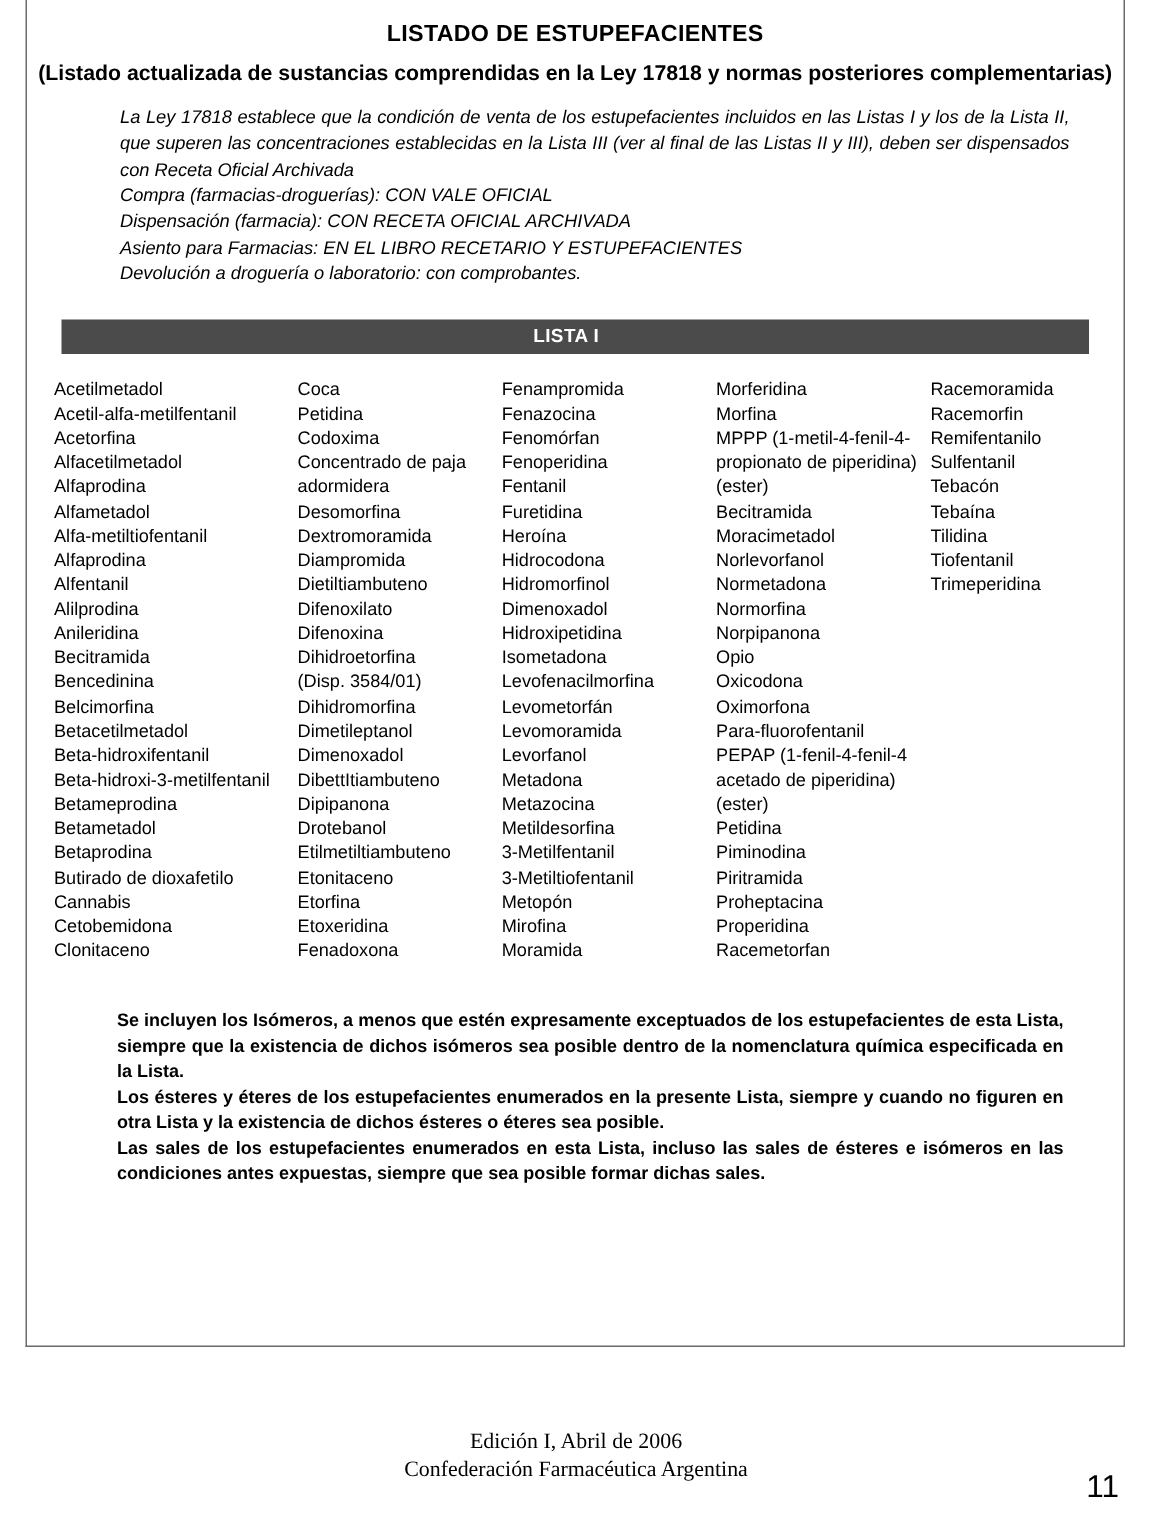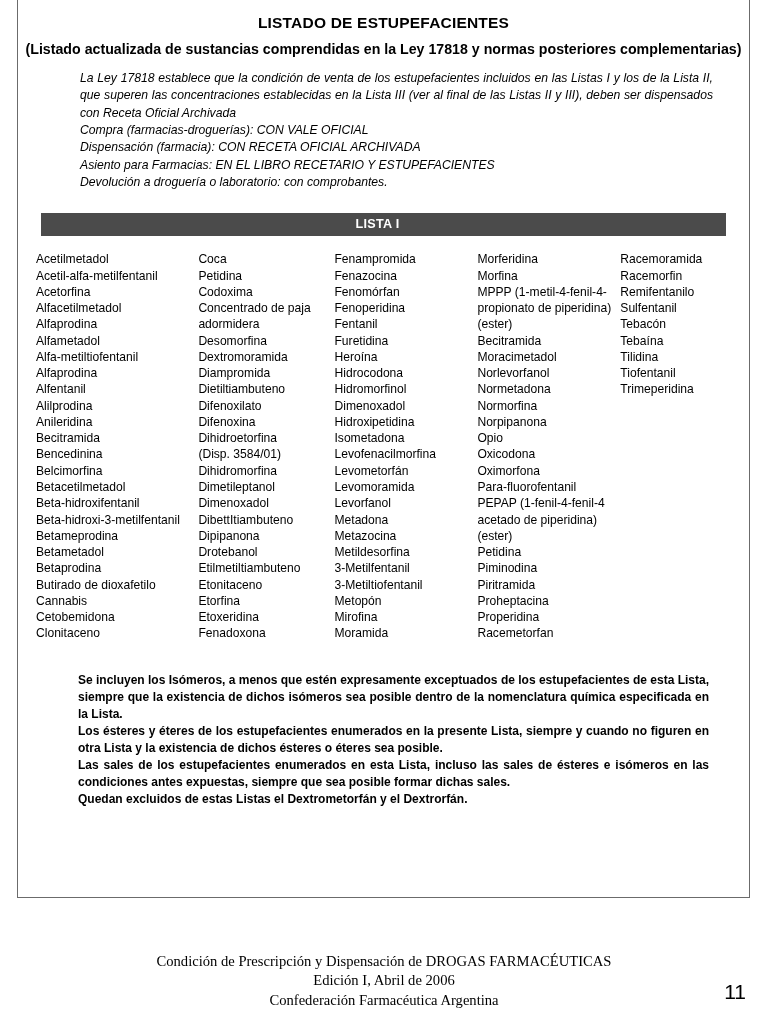--- a/index.html
+++ b/index.html
@@ -272,26 +272,24 @@
         <div class="entry">Tiofentanil</div>
         <div class="entry">Trimeperidina</div>
       </div>
 
     </div>
 
     <div class="notes">
       <p>Se incluyen los Isómeros, a menos que estén expresamente exceptuados de los estupefacientes de esta Lista, siempre que la existencia de dichos isómeros sea posible dentro de la nomenclatura química especificada en la Lista.</p>
       <p>Los ésteres y éteres de los estupefacientes enumerados en la presente Lista, siempre y cuando no figuren en otra Lista y la existencia de dichos ésteres o éteres sea posible.</p>
       <p>Las sales de los estupefacientes enumerados en esta Lista, incluso las sales de ésteres e isómeros en las condiciones antes expuestas, siempre que sea posible formar dichas sales.</p>
-      <p class="last-line-left">Quedan excluidos de estas Listas el Dextrometorfán y el Dextrorfán.</p>
     </div>
 
   </div>
 
   <div class="footer">
-    <div>Condición de Prescripción y Dispensación de DROGAS FARMACÉUTICAS</div>
     <div>Edición I, Abril de 2006</div>
     <div>Confederación Farmacéutica Argentina</div>
   </div>
 
   <div class="page-number">11</div>
 
 </div>
 
 </body></html>

